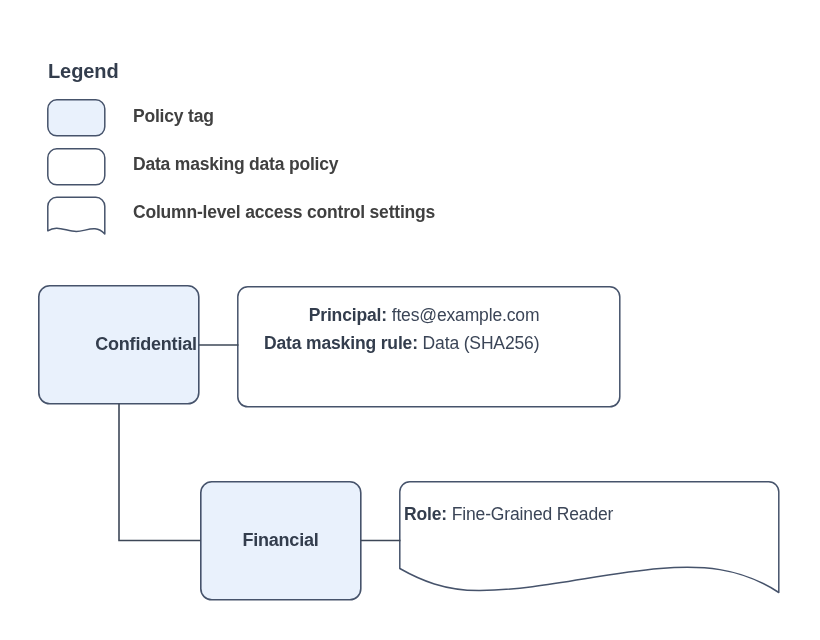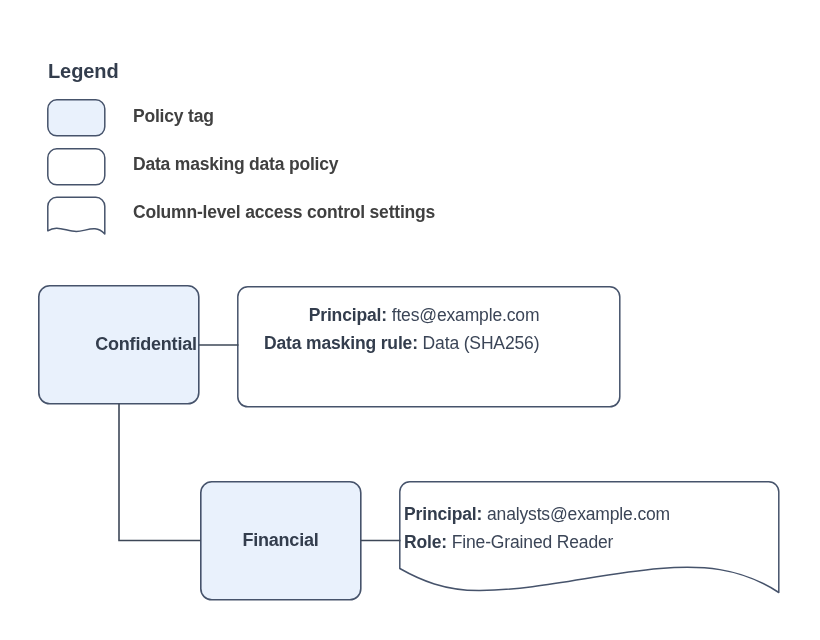--- a/index.html
+++ b/index.html
@@ -165,20 +165,16 @@
     <span>ftes@example.com</span>
   </div>
   <div>
     <b>Data masking rule:</b>
     <span>Data (SHA256)</span>
   </div>
 </div>
 
 <div class="abs detail-text" id="detail-fin-text">
   <div>
-    <b>Principal:</b>
-    <span>analysts@example.com</span>
-  </div>
-  <div>
     <b>Role:</b>
     <span>Fine-Grained Reader</span>
   </div>
 </div>
 
 </body></html>

